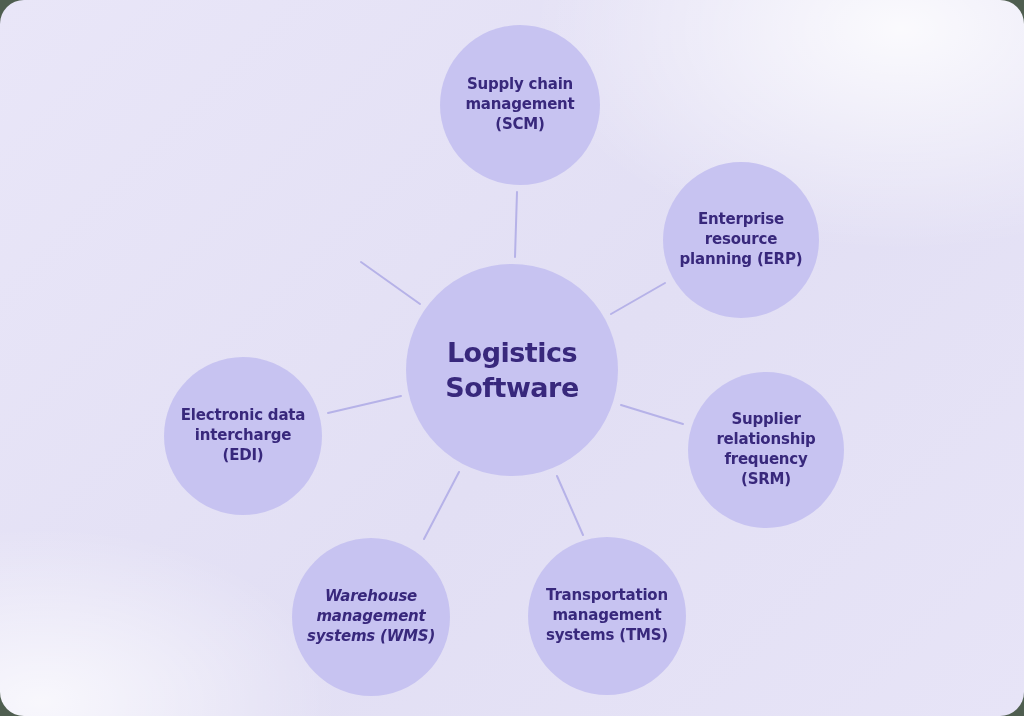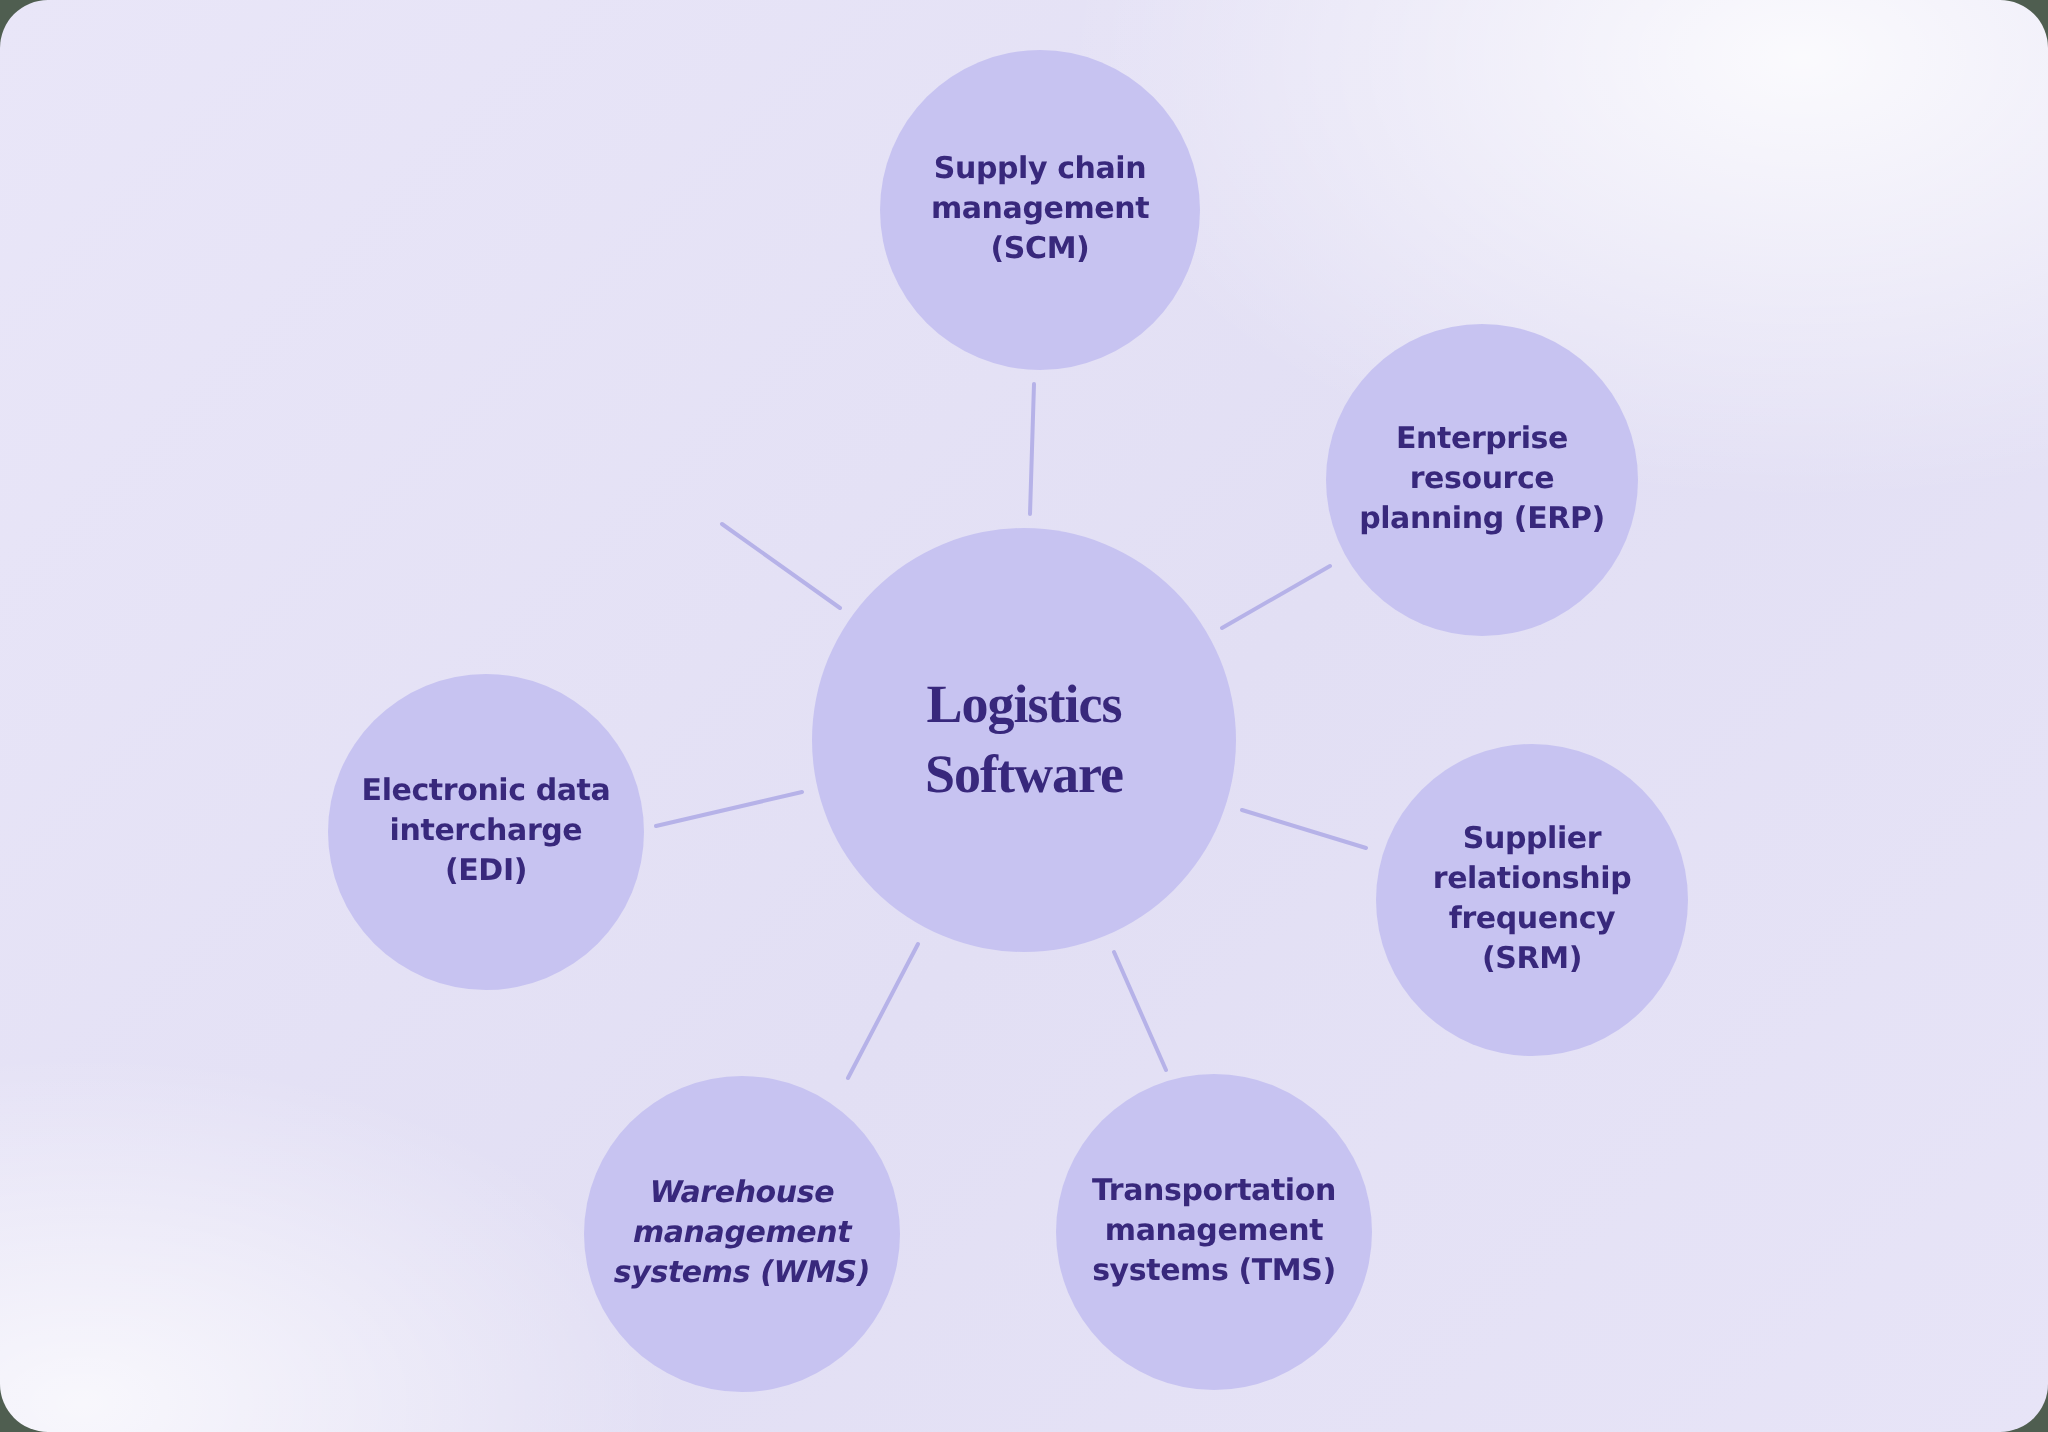--- a/index.html
+++ b/index.html
@@ -51,29 +51,28 @@
     color:var(--node-text);
     font-weight:bold;
     font-size:15px;
     line-height:1.32;
     letter-spacing:-0.2px;
   }
   .center-label{
     font-size:27px;
     line-height:1.3;
     letter-spacing:-0.5px;
-    font-family:Liberation Serif, serif;
   }
   .node-center{left:406px;top:264px;width:212px;height:212px;}
   .node-scm   {left:440px;top:25px; width:160px;height:160px;}
   .node-erp   {left:663px;top:162px;width:156px;height:156px;}
   .node-srm   {left:688px;top:372px;width:156px;height:156px;}
   .node-tms   {left:528px;top:537px;width:158px;height:158px;}
   .node-wms   {left:292px;top:538px;width:158px;height:158px;font-style:italic;}
-  .node-edi   {left:164px;top:337px;width:158px;height:158px;}
+  .node-edi   {left:164px;top:357px;width:158px;height:158px;}
   .node-rfid  {left:210px;top:131px;width:160px;height:160px;}
 </style>
 </head>
 <body>
 
 <div class="canvas">
 
   <svg class="connectors" viewBox="0 0 1024 716" xmlns="http://www.w3.org/2000/svg">
     <line x1="515" y1="257" x2="517" y2="192"></line>
     <line x1="611" y1="314" x2="665" y2="283"></line>

